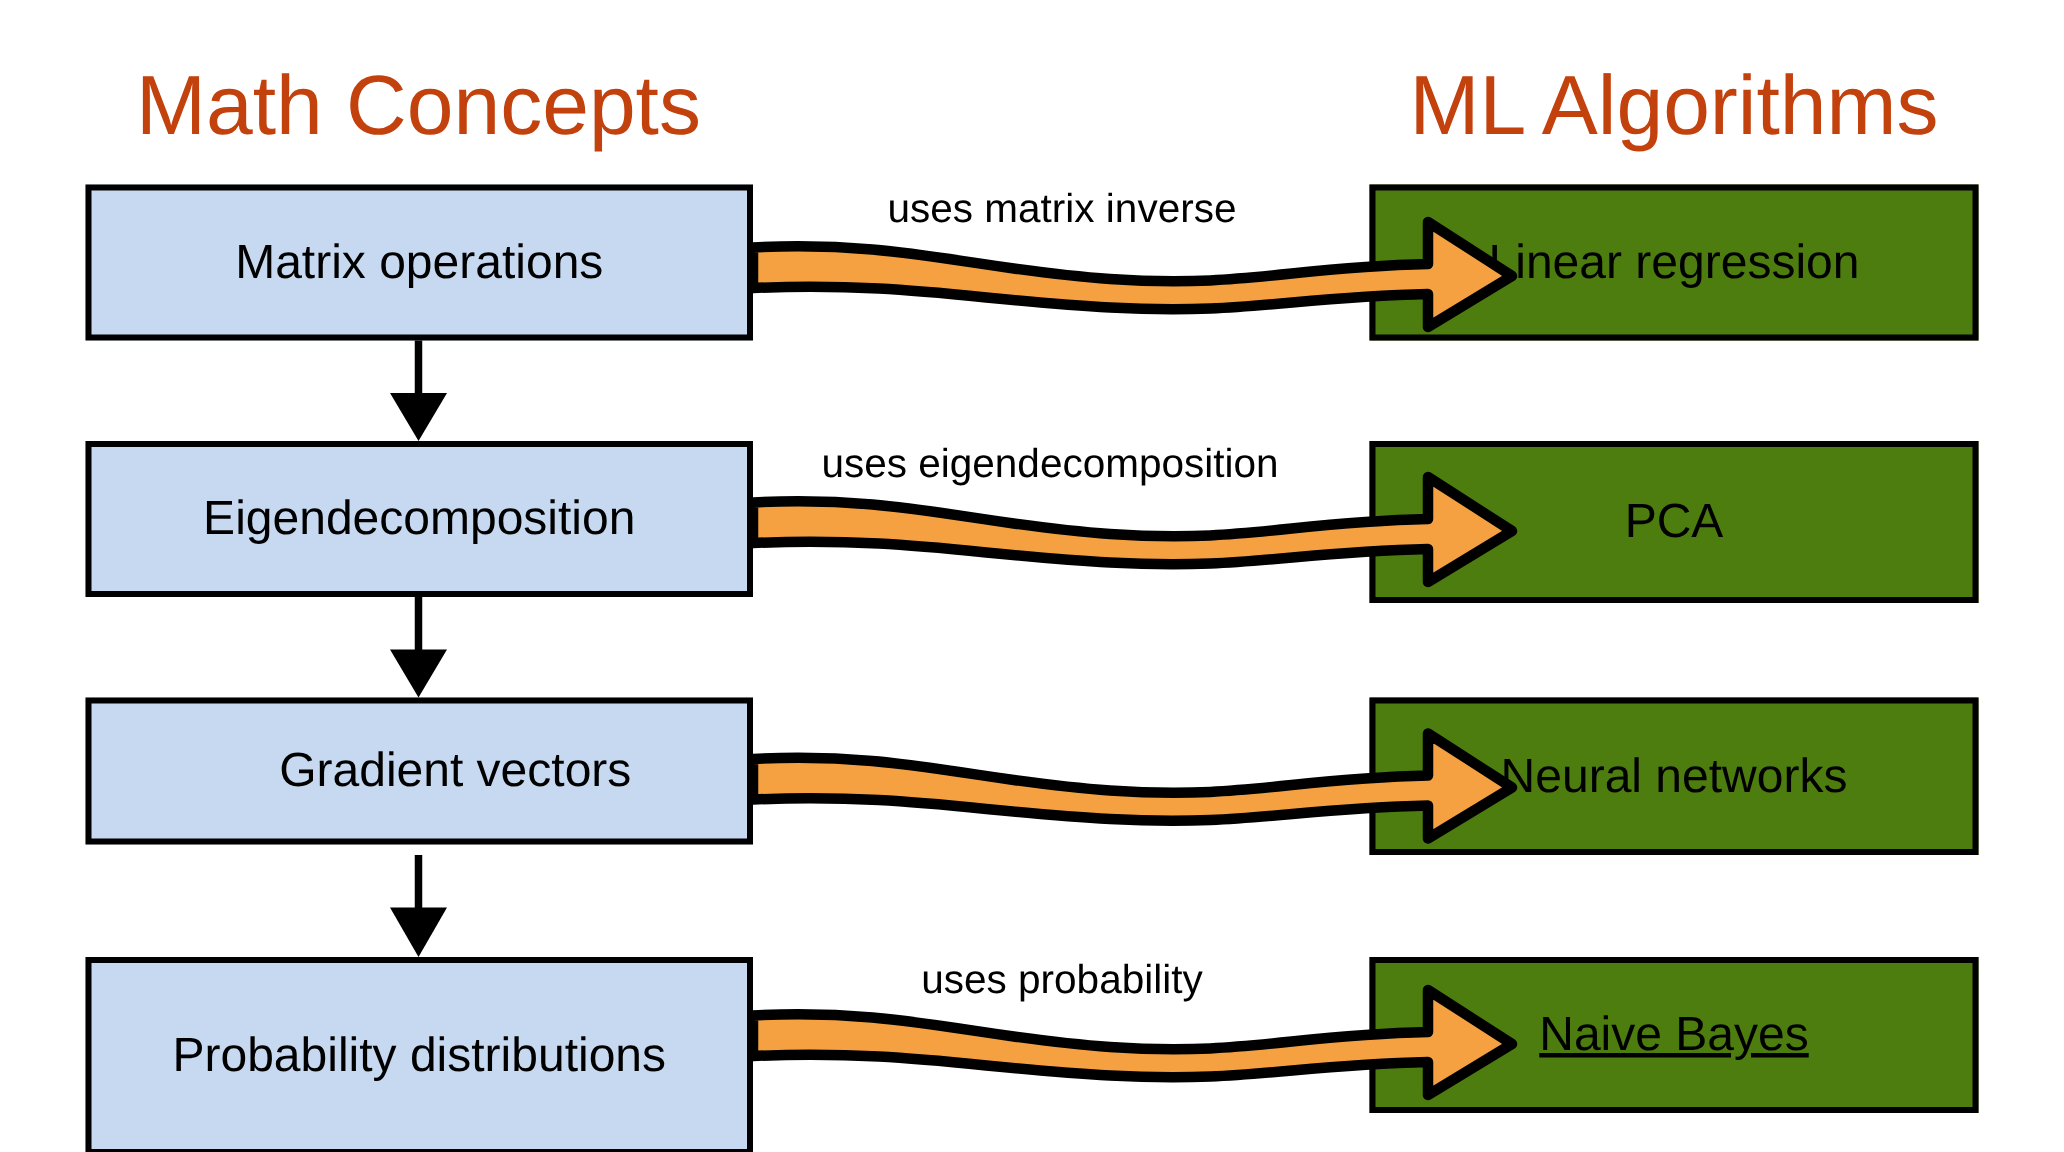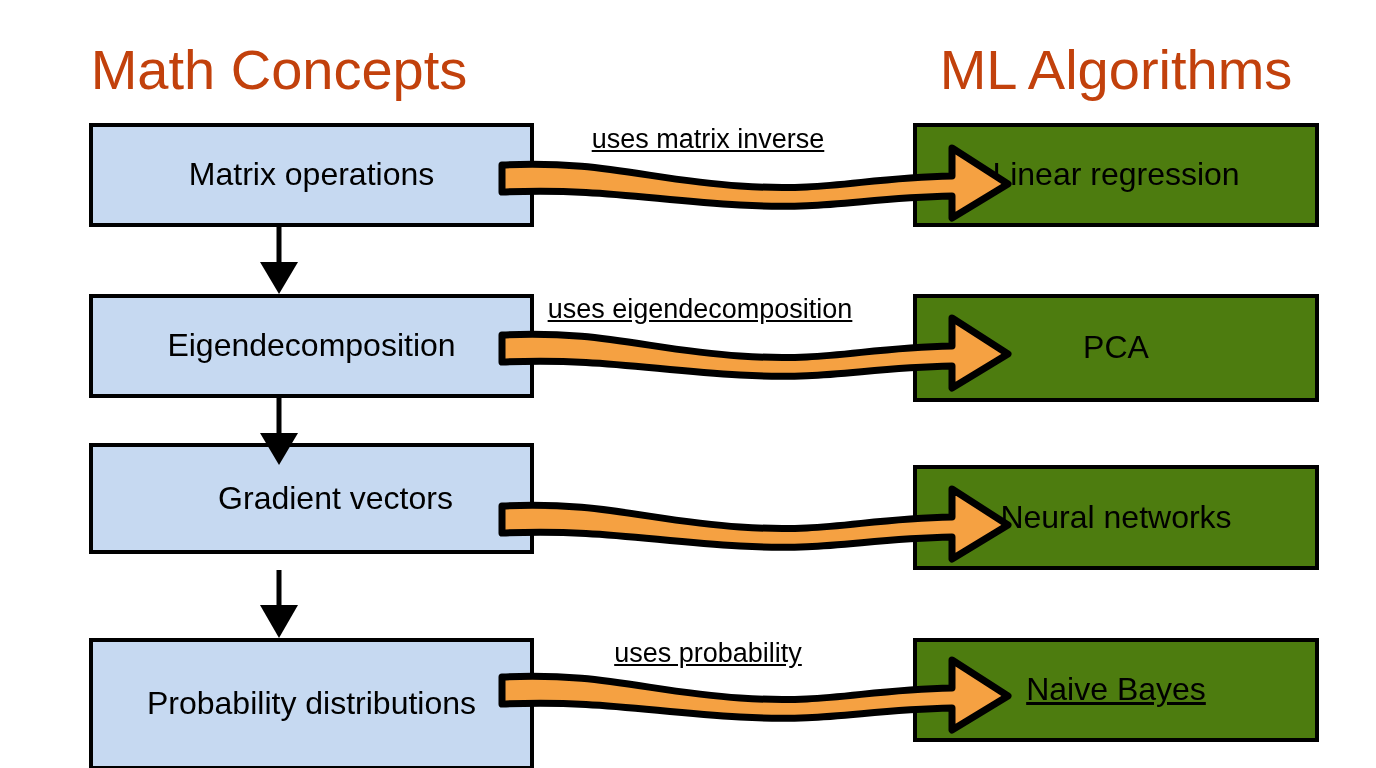--- a/index.html
+++ b/index.html
@@ -37,31 +37,30 @@
     border: 4px solid #000000;
     display: flex;
     align-items: center;
     justify-content: center;
     font-size: 32px;
     color: #000000;
     text-align: center;
     line-height: 1.1;
     white-space: nowrap;
   }
-  .node.math { background: #c6d9f1; margin-left: 32px; }
+  .node.math { background: #c6d9f1; }
   .node.algo { background: #4d7c0f; }
 
   .edge-label {
     position: absolute;
     font-size: 27px;
     color: #000000;
     white-space: nowrap;
     text-align: center;
     line-height: 1;
-    text-decoration: underline;
   }
 
   svg.arrows {
     position: absolute;
     left: 0;
     top: 0;
     width: 1376px;
     height: 768px;
     overflow: visible;
     pointer-events: none;
@@ -72,21 +71,21 @@
 
 <div id="canvas">
 
   <div class="col-header" id="header-left">Math Concepts</div>
   <div class="col-header" id="header-right">ML Algorithms</div>
 
   <div class="node math" style="left:57px; top:123px; width:445px; height:104px;">Matrix operations</div>
 
   <div class="node math" style="left:57px; top:294px; width:445px; height:104px;">Eigendecomposition</div>
 
-  <div class="node math" style="left:57px; top:443px; width:445px; height:111px;padding-left:48px;">Gradient vectors</div>
+  <div class="node math" style="left:57px; top:465px; width:445px; height:98px;padding-left:48px;">Gradient vectors</div>
 
   <div class="node math" style="left:57px; top:638px; width:445px; height:132px;">Probability distributions</div>
 
   <div class="node algo" style="left:913px; top:123px; width:406px; height:104px;">Linear regression</div>
 
   <div class="node algo" style="left:913px; top:294px; width:406px; height:108px;">PCA</div>
 
   <div class="node algo" style="left:913px; top:465px; width:406px; height:105px;">Neural networks</div>
 
   <div class="node algo" style="left:913px; top:638px; width:406px; height:104px;text-decoration:underline;">Naive Bayes</div>

